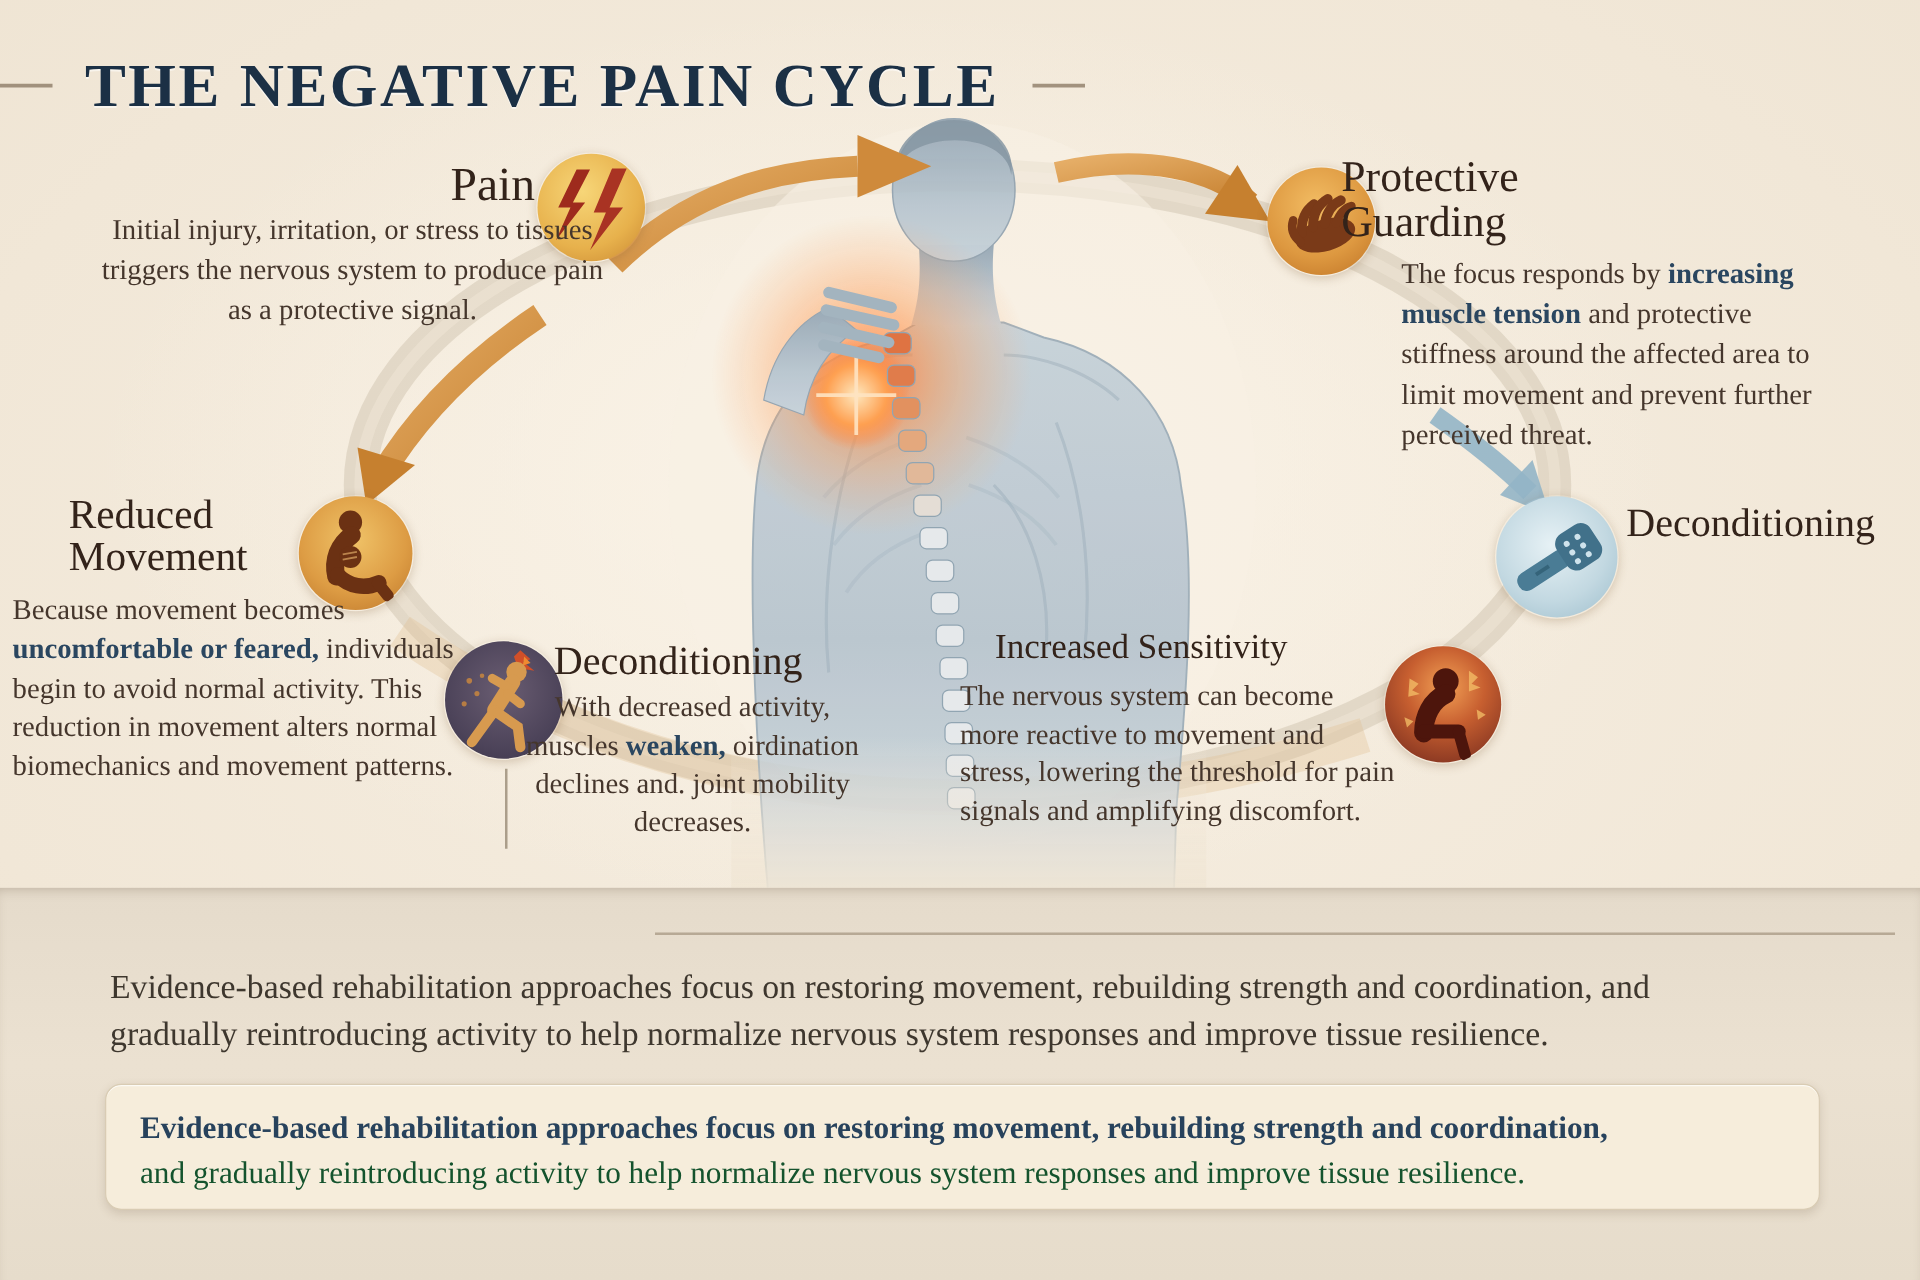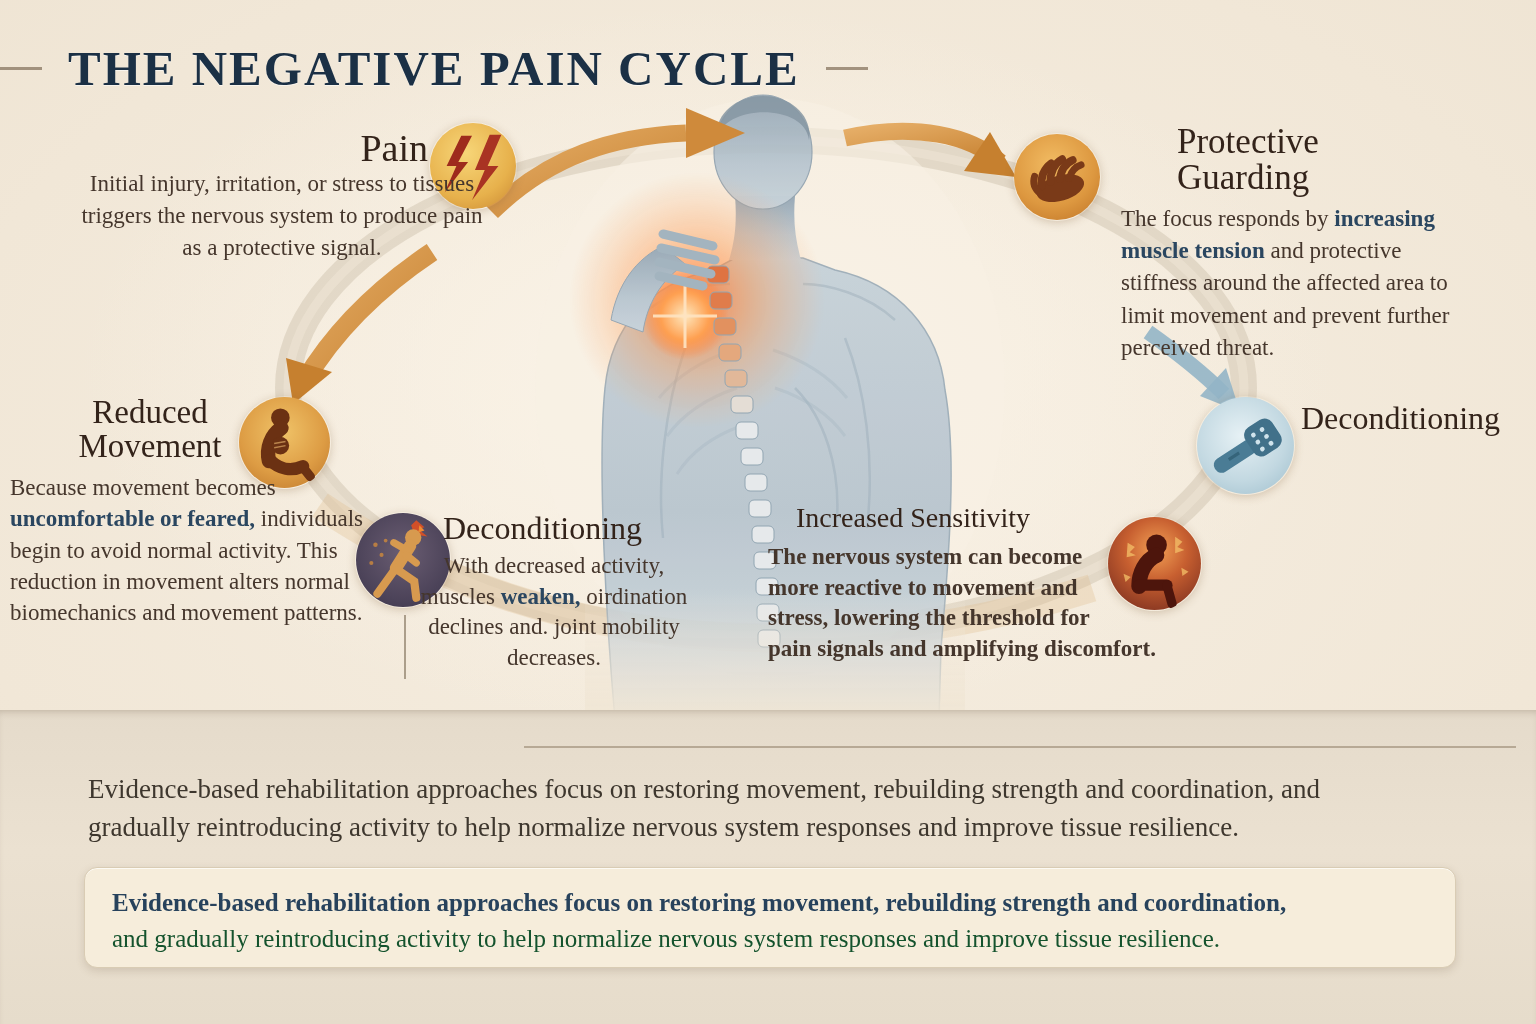--- a/index.html
+++ b/index.html
@@ -32,43 +32,43 @@
   .icon-wrap{border-radius:50%;overflow:hidden;box-shadow:0 2px 8px rgba(120,85,45,.25);}
   .icon-wrap svg{display:block;width:100%;height:100%;}
 
   
   .t-pain-h{left:333px;top:126px;width:95px;font-size:38px;text-align:right;}
   .t-pain-icon{left:429px;top:122px;width:88px;height:88px;}
   .t-pain-body{left:80px;top:168px;width:404px;text-align:center;}
 
   
   .t-pg-icon{left:1013px;top:133px;width:88px;height:88px;}
-  .t-pg-h{left:1177px;top:124px;width:235px;font-size:35px;line-height:1.04;}
+  .t-pg-h{left:1073px;top:124px;width:235px;font-size:35px;line-height:1.04;}
   .t-pg-body{left:1121px;top:203px;width:360px;}
 
   
   .t-dr{left:1196px;top:394px;width:340px;}
   .t-dr .icon-wrap{float:left;width:99px;height:99px;margin:2px 6px 6px 0;shape-outside:circle(52%);}
   .t-dr .node-title{font-size:32px;padding-top:6px;}
   .t-dr .node-body{font-size:22.5px;line-height:1.33;text-align:center;margin-top:4px;}
 
   
   .t-is{left:768px;top:502px;width:434px;}
   .t-is .icon-wrap{float:right;width:95px;height:95px;margin:14px 0 4px 8px;shape-outside:circle(52%);}
   .t-is .node-title{font-size:28px;padding-left:28px;}
-  .t-is .node-body{margin-top:8px;line-height:1.33;font-weight:bold;}
+  .t-is .node-body{margin-top:8px;line-height:1.33;}
 
   
   .t-db-icon{left:355px;top:512px;width:96px;height:96px;}
   .t-db-h{left:443px;top:510px;width:250px;font-size:32px;}
   .t-db-body{left:407px;top:551px;width:294px;text-align:center;line-height:1.33;}
   .t-db-divider{left:404px;top:615px;width:2px;height:64px;background:#93846f;opacity:.75;}
 
   
-  .t-rm-h{left:55px;top:395px;width:190px;font-size:33px;line-height:1.03;text-align:center;}
+  .t-rm-h{left:55px;top:395px;width:190px;font-size:33px;line-height:1.03;}
   .t-rm-icon{left:238px;top:396px;width:93px;height:93px;}
   .t-rm-body{left:10px;top:472px;width:398px;line-height:1.36;}
 
   
   .bottom{
     left:0;top:710px;width:1536px;height:314px;
     background:linear-gradient(#e6dccc,#eade_d0 40%,#e7ddcd);
     background:linear-gradient(#e5dbcb, #ebe1d1 45%, #e6dccb);
     box-shadow:inset 0 6px 10px -6px rgba(90,70,50,.35);
   }

